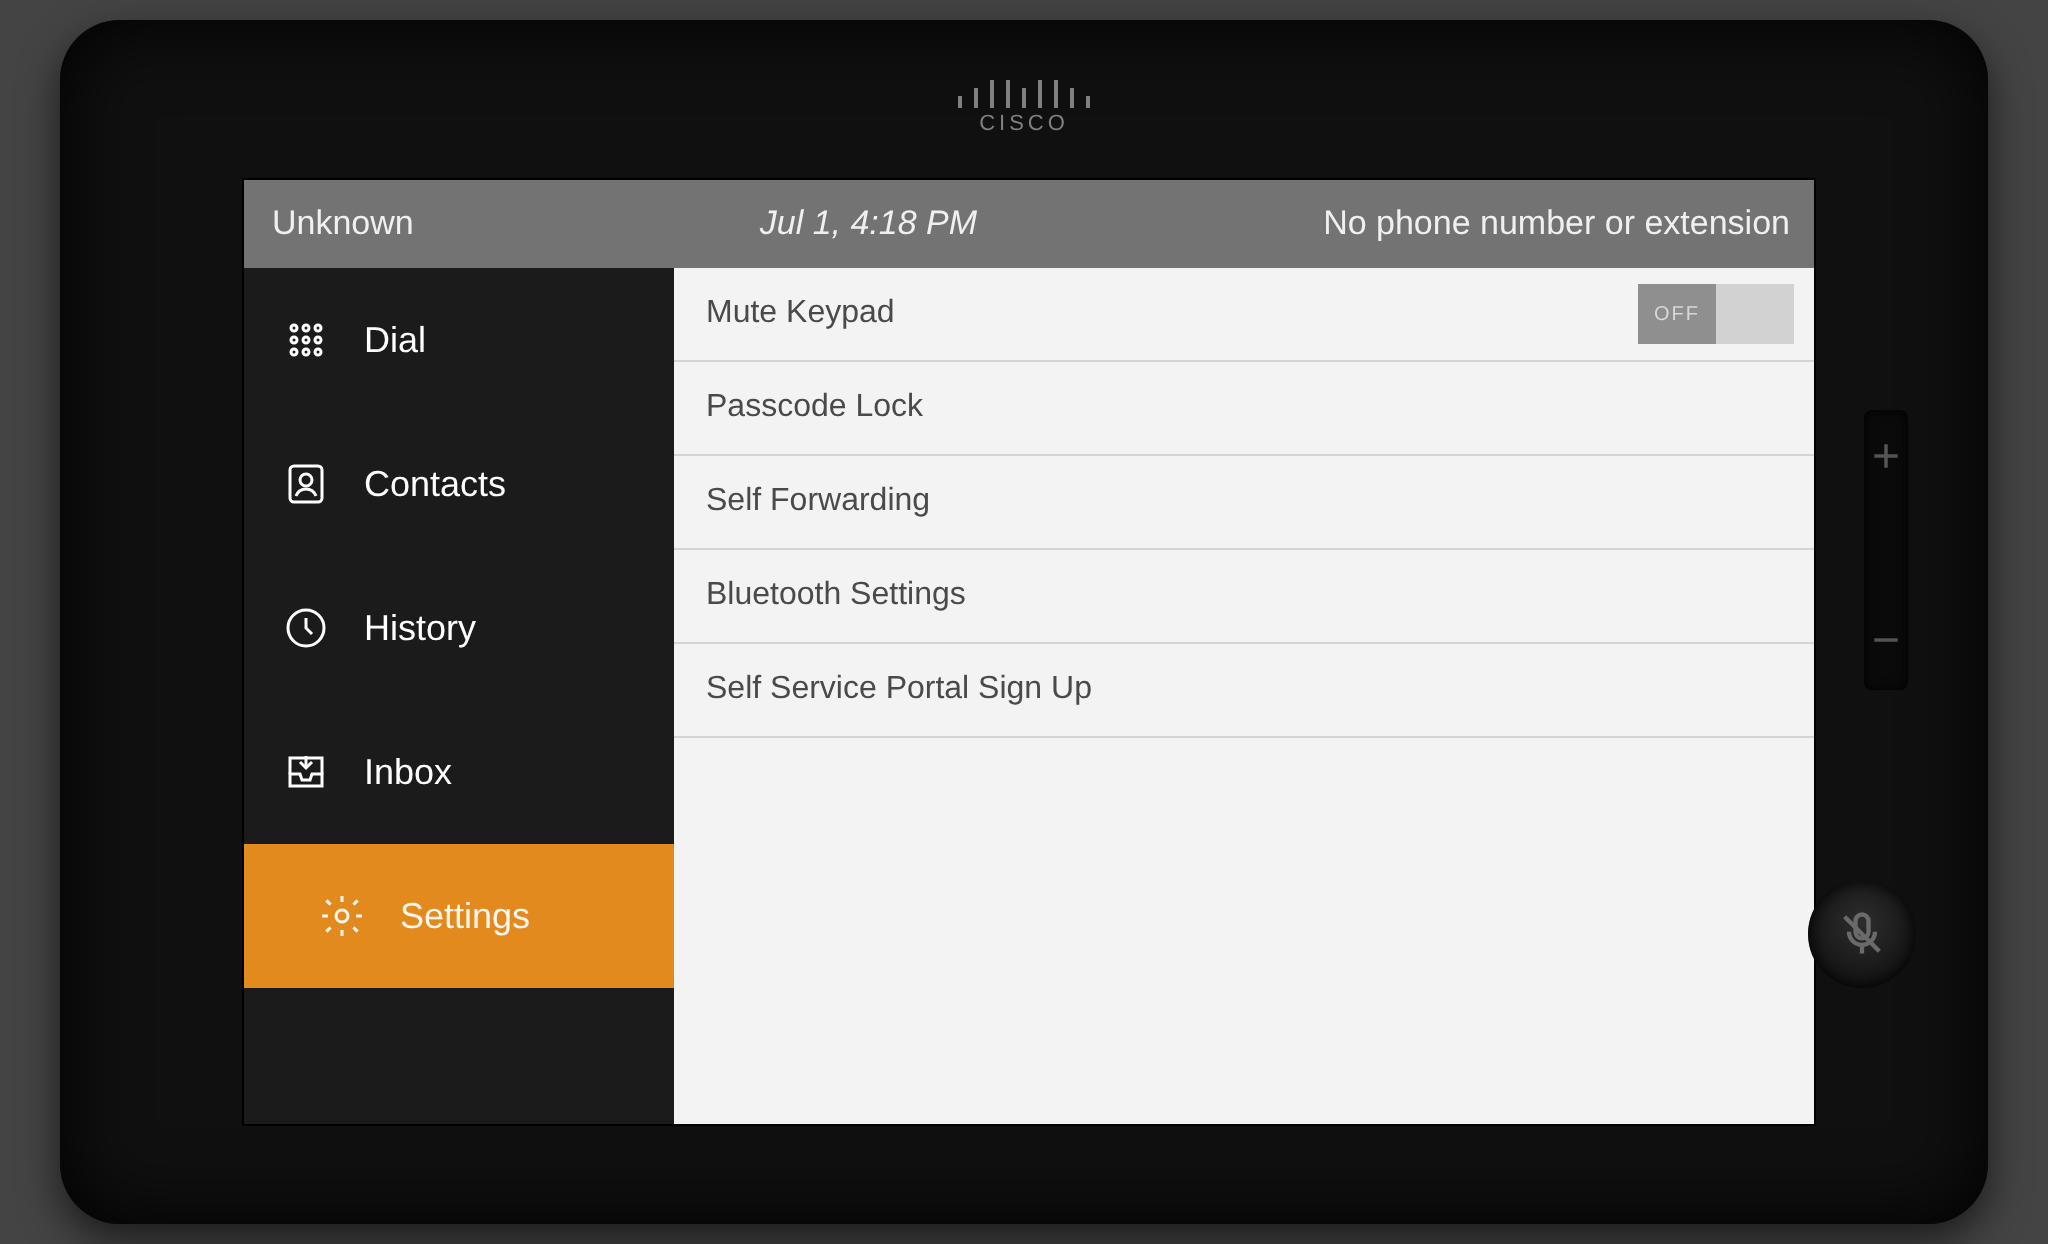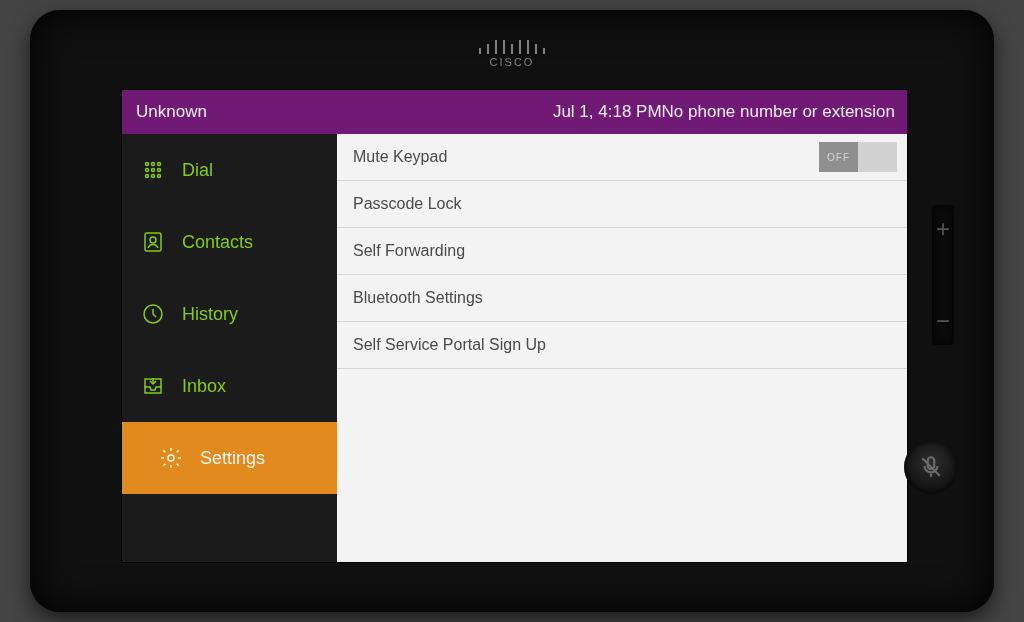--- a/index.html
+++ b/index.html
@@ -64,44 +64,44 @@
     color: #fff;
     box-shadow: 0 0 0 1px #000;
   }
   .statusbar {
     height: 44px;
     display: flex;
     align-items: center;
     padding: 0 12px 0 14px;
     font-size: 17px;
     color: #f0f0f0;
-    background: #701a75;
+    background: #737373;
     font-weight: 300;
   }
   .status-left { flex: 0 0 auto; }
-  .status-center { flex: 1; text-align: right; }
+  .status-center { flex: 1; text-align: center; font-style: italic; }
   .status-right { flex: 0 0 auto; font-size: 17px; }
 
   .body {
     display: flex;
     height: calc(100% - 44px);
   }
 
   .sidebar {
     width: 215px;
     background: #1b1b1b;
     display: flex;
     flex-direction: column;
   }
   .nav-item {
     display: flex;
     align-items: center;
     height: 72px;
     padding-left: 18px;
-    color: #84cc16;
+    color: #ffffff;
     font-size: 18px;
     font-weight: 300;
     cursor: pointer;
   }
   .nav-item.active {
     background: #e38a1f;
     color: #fff6ed;
     padding-left: 36px;
   }
   .nav-icon {

